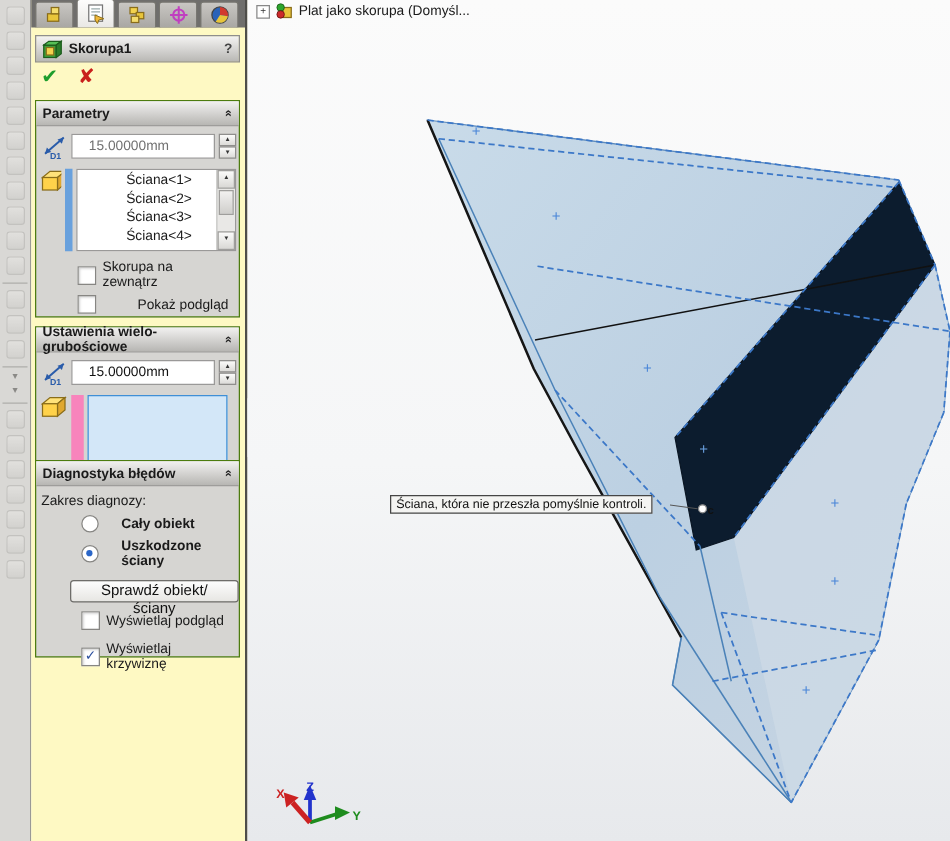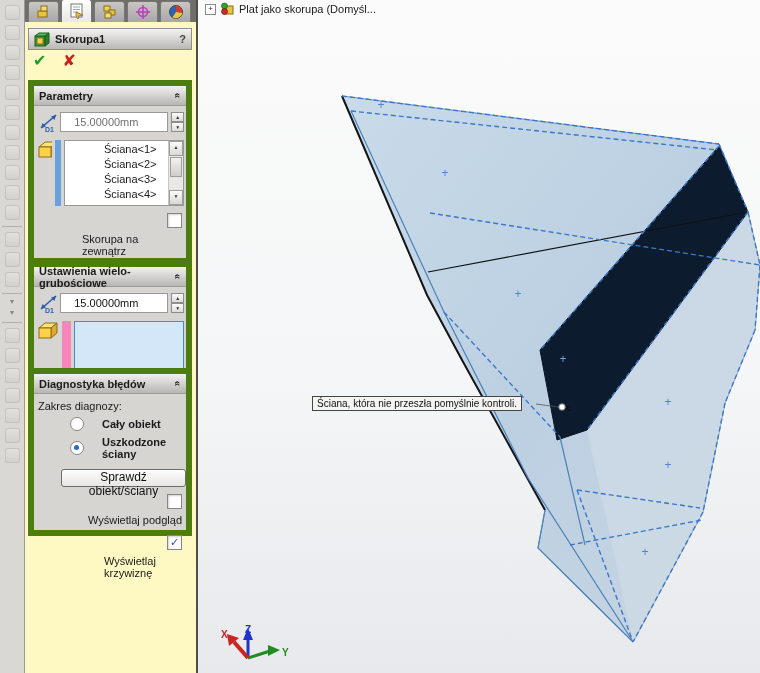--- a/index.html
+++ b/index.html
@@ -18,21 +18,21 @@
   .tabbar{height:22px;background:#6f6e6c;display:flex;align-items:flex-end;padding-left:3px;gap:2px;}
   .tab{width:29px;height:20px;background:linear-gradient(#c9c7c3,#a9a7a3);border:1px solid #76756f;border-bottom:none;
        border-radius:3px 3px 0 0;display:flex;align-items:center;justify-content:center;}
   .tab.active{background:linear-gradient(#fdfdfc,#e9e8e5);height:22px;}
   .pm-header{position:absolute;left:3px;right:4px;top:28px;height:20px;background:linear-gradient(#f4f3f2,#b9b8b5);
        border:1px solid #8f8e8c;display:flex;align-items:center;gap:5px;padding:0 5px;font-weight:bold;}
   .pm-help{margin-left:auto;color:#444;font-weight:bold;cursor:pointer;}
   .actions{position:absolute;left:8px;top:51px;display:flex;gap:16px;font-size:16px;font-weight:bold;}
   .ok-glyph{color:#1e9e2d;} .cancel-glyph{color:#c9201c;}
 
-  .group{position:absolute;left:3px;right:4px;border:6px solid #4d7c0f;background:#d6d5d2;}
+  .group{position:absolute;left:3px;right:4px;border:1px solid #4d7c0f;background:#d6d5d2;}
   .group-header{height:19px;background:linear-gradient(#f2f1f0,#b7b6b3);border-bottom:1px solid #9e9d9b;
        display:flex;align-items:center;padding:0 5px;font-weight:bold;}
   .chevron{margin-left:auto;transform:rotate(90deg);font-size:10px;color:#222;display:inline-block;}
 
   .dim-row{display:flex;align-items:center;gap:3px;margin:5px 2px 2px 3px;}
   .num-input{width:95px;height:16px;border:1px solid #9a9998;background:#fff;padding:1px 13px;display:flex;align-items:center;}
   .num-input.dim1{color:#707070;} .num-input.dim2{color:#111;}
   .spinner{width:15px;height:20px;display:flex;flex-direction:column;}
   .spin-btn{flex:1;border:1px solid #8f8e8c;background:linear-gradient(#fbfbfa,#dcdbd8);
        font-size:5px;line-height:8px;text-align:center;color:#333;}
@@ -41,21 +41,21 @@
   .sel-bar{width:8px;height:66px;} .sel-bar.blue{background:#69a1dd;} .sel-bar.pink{background:#f884bc;width:10px;}
   .facelist{width:118px;height:64px;background:#fff;border:1px solid #9a9998;display:flex;padding-left:36px;}
   .facelist .items{flex:1;padding:1px 0 0 3px;}
   .facelist .item{height:15px;line-height:15px;}
   .vscroll{width:14px;border-left:1px solid #c6c6c4;background:#e9e8e6;display:flex;flex-direction:column;align-items:stretch;}
   .scroll-btn{height:13px;border:1px solid #9f9e9c;background:linear-gradient(#fbfbfa,#d9d8d5);
        font-size:5px;line-height:11px;text-align:center;color:#333;}
   .scroll-thumb{height:18px;margin:1px;border:1px solid #9f9e9c;background:linear-gradient(#f2f1f0,#cfcecb);}
   .mlist{width:110px;height:64px;background:#d3e7f8;border:1px solid #3f8fd6;}
 
-  .cb-row{display:flex;gap:5px;margin:7px 4px 0 33px;align-items:flex-end;flex-direction:column;}
+  .cb-row{display:flex;gap:5px;margin:7px 4px 0 33px;align-items:center;}
   .cb{width:13px;height:13px;background:#fff;border:1px solid #878683;box-shadow:inset 1px 1px 2px rgba(0,0,0,.18);
       flex:none;position:relative;font-size:11px;line-height:12px;text-align:center;color:#2b4f9e;font-weight:bold;}
   .rb-row{display:flex;gap:18px;margin:5px 4px 0 36px;align-items:center;font-weight:bold;}
   .rb{width:12px;height:12px;border-radius:50%;background:#fff;border:1px solid #878683;flex:none;position:relative;}
   .rb.selected::after{content:"";position:absolute;left:3px;top:3px;width:5px;height:5px;border-radius:50%;background:#2a66c8;}
   .cb-label{max-width:100px;}
   .scope-label{margin:6px 0 0 4px;}
   .btn-check{display:block;margin:9px 0 0 27px;height:18px;padding:0 22px;font-family:inherit;font-size:12px;
       background:linear-gradient(#fdfdfd,#e7e6e3);border:1px solid #6e6d6a;border-radius:3px;color:#111;}
 

